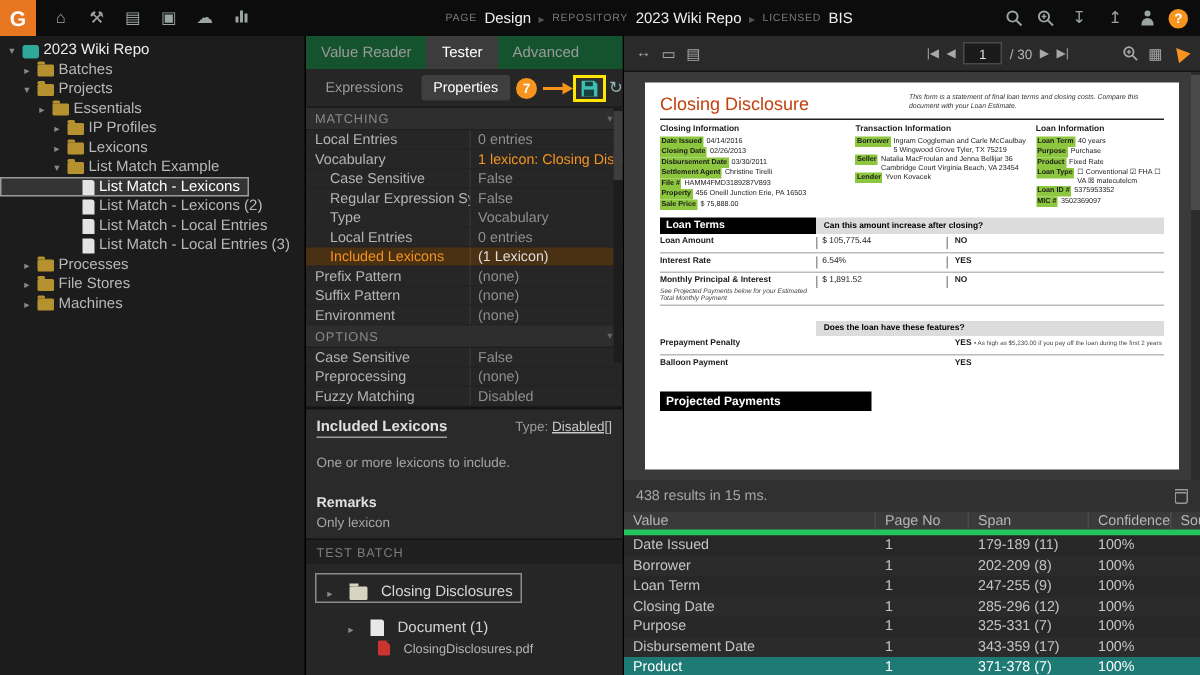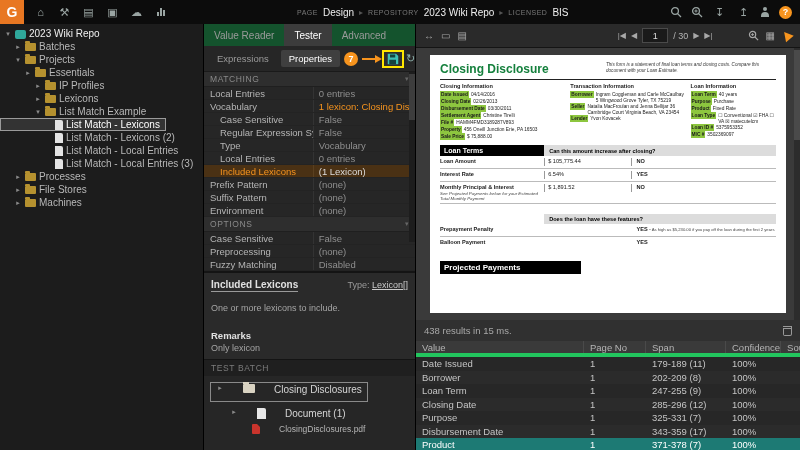--- a/index.html
+++ b/index.html
@@ -84,21 +84,21 @@
   .d-title{font-size:10px;font-weight:bold;color:#e0e0e0;border-bottom:1px solid #9a9a9a;padding-bottom:1px}
   .d-type{margin-left:auto;font-size:9px;color:#9a9a9a}
   .d-type u{color:#c9c9c9}
   .d-text{font-size:9px;color:#a5a5a5;margin-top:11px}
   .d-remarks{font-size:9.5px;font-weight:bold;color:#e0e0e0;margin-top:17px}
   .d-rtext{font-size:9px;color:#a5a5a5;margin-top:2px}
 
   
   .tbh{height:17px;background:#1f1f1f;color:#7c7c7c;font-size:8.5px;letter-spacing:.6px;display:flex;align-items:center;padding:0 7px;border-top:1px solid #141414;flex:0 0 17px}
   .tbc{flex:1;background:#262626;padding:8px 0 0 8px;overflow:hidden}
-  .tb-row{display:flex;align-items:flex-start;gap:19px;font-size:10px;color:#d5d5d5;height:16px;cursor:pointer}
+  .tb-row{display:flex;align-items:flex-end;gap:9px;font-size:10px;color:#d5d5d5;height:16px;cursor:pointer}
   .tb-row .exp::before{content:"▸"}
   .tb-box{outline:1px solid #8a8a8a;outline-offset:1px;width:fit-content;padding:0 4px}
   .wfolder{width:12px;height:9px;background:#d9d3c2;border-radius:1px;position:relative;flex:0 0 12px}
   .wfolder::before{content:"";position:absolute;top:-2px;left:0;width:6px;height:2px;background:#d9d3c2}
   .wdoc{width:9px;height:11px;background:#e8e8e8;flex:0 0 9px;border-radius:0 2px 0 0}
   .pdf{width:8px;height:10px;background:#c9342c;flex:0 0 8px;border-radius:1px;position:relative}
   .pdf::before{content:"";position:absolute;right:0;top:0;border-left:3px solid transparent;border-top:3px solid #262626}
   .tb-file{font-size:8.5px;color:#b5b5b5;height:13px}
 
   
@@ -112,21 +112,21 @@
   .psep{font-size:9px;color:#b5b5b5}
   .zoomg{display:flex;align-items:center;gap:7px;margin-left:28px}
   .cursor-tri{width:0;height:0;border-left:5px solid transparent;border-right:5px solid transparent;border-bottom:9px solid #f7941e;transform:rotate(-40deg);cursor:pointer}
 
   
   .canvas{height:272px;background:#3a3a3a;position:relative;flex:0 0 272px;overflow:hidden}
   .canvas .cscroll{position:absolute;right:0;top:0;width:6px;height:100%;background:#2c2c2c}
   .canvas .cscroll i{display:block;width:6px;height:90px;background:#4a4a4a;margin-top:2px}
   .page{position:absolute;left:14px;top:7px;width:356px;height:258px;background:#fff;color:#1a1a1a;padding:7px 10px;overflow:hidden;cursor:text}
   .doc-head{display:flex;align-items:flex-start}
-  .doc-title{font-size:12px;font-weight:bold;color:#15803d}
+  .doc-title{font-size:12px;font-weight:normal;color:#c2410c}
   .doc-intro{margin-left:auto;width:170px;font-size:4.6px;font-style:italic;color:#333;line-height:5.6px}
   .doc-rule{height:1px;background:#222;margin:3px 0 3px 0}
   .doc-info{display:flex;gap:6px}
   .doc-col{min-width:0}
   .doc-colhead{font-size:5.6px;font-weight:bold;margin-bottom:2px}
   .irow{font-size:4.8px;line-height:7px;display:flex;align-items:baseline;gap:2px}
   .irow .ilabel{background:#8dc63f;font-weight:bold;padding:0 1px;white-space:nowrap}
   .irow .ival{color:#222;line-height:5.6px}
   .lt-head{display:flex;margin-top:5px;align-items:stretch}
   .lt-black{background:#000;color:#fff;font-weight:bold;font-size:7px;padding:2px 4px;flex:0 0 31%}
@@ -355,21 +355,21 @@
             <span class="pval">Disabled</span>
           </div>
       </div>
       <div class="vscroll">
           <i></i>
         </div>
 
       <div class="descr">
         <div class="d-line1">
           <span class="d-title">Included Lexicons</span>
-          <span class="d-type"><span>Type:</span> <u>Lexicon[]</u></span>
+          <span class="d-type"><span>Type:</span> <u>Disabled[]</u></span>
         </div>
         <div class="d-text">One or more lexicons to include.</div>
         <div class="d-remarks">Remarks</div>
         <div class="d-rtext">Only lexicon</div>
       </div>
 
       <div class="tbh">TEST BATCH</div>
       <div class="tbc">
         <div class="tb-row tb-box">
           <span class="exp"></span>

